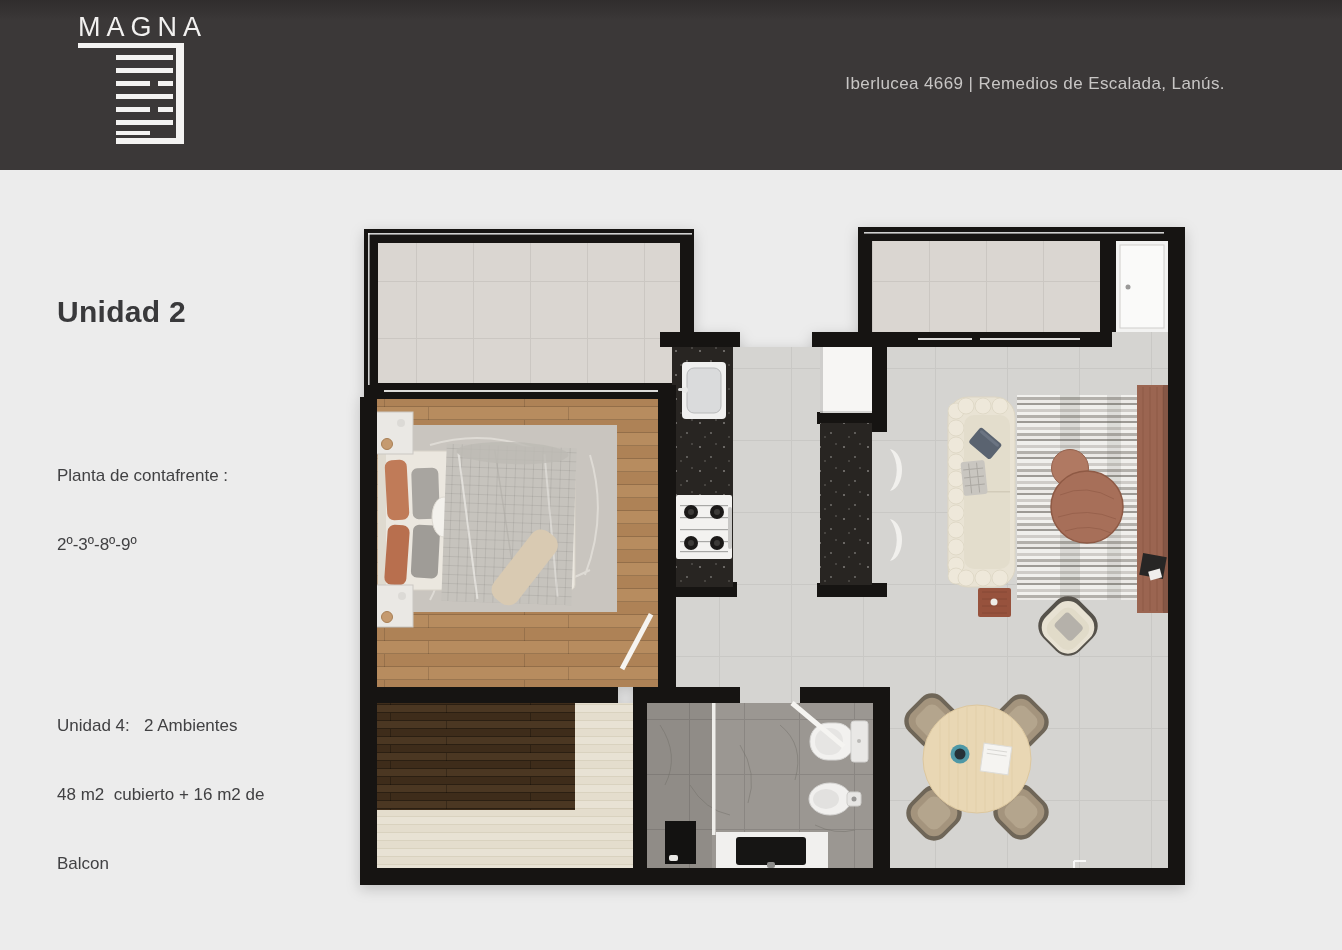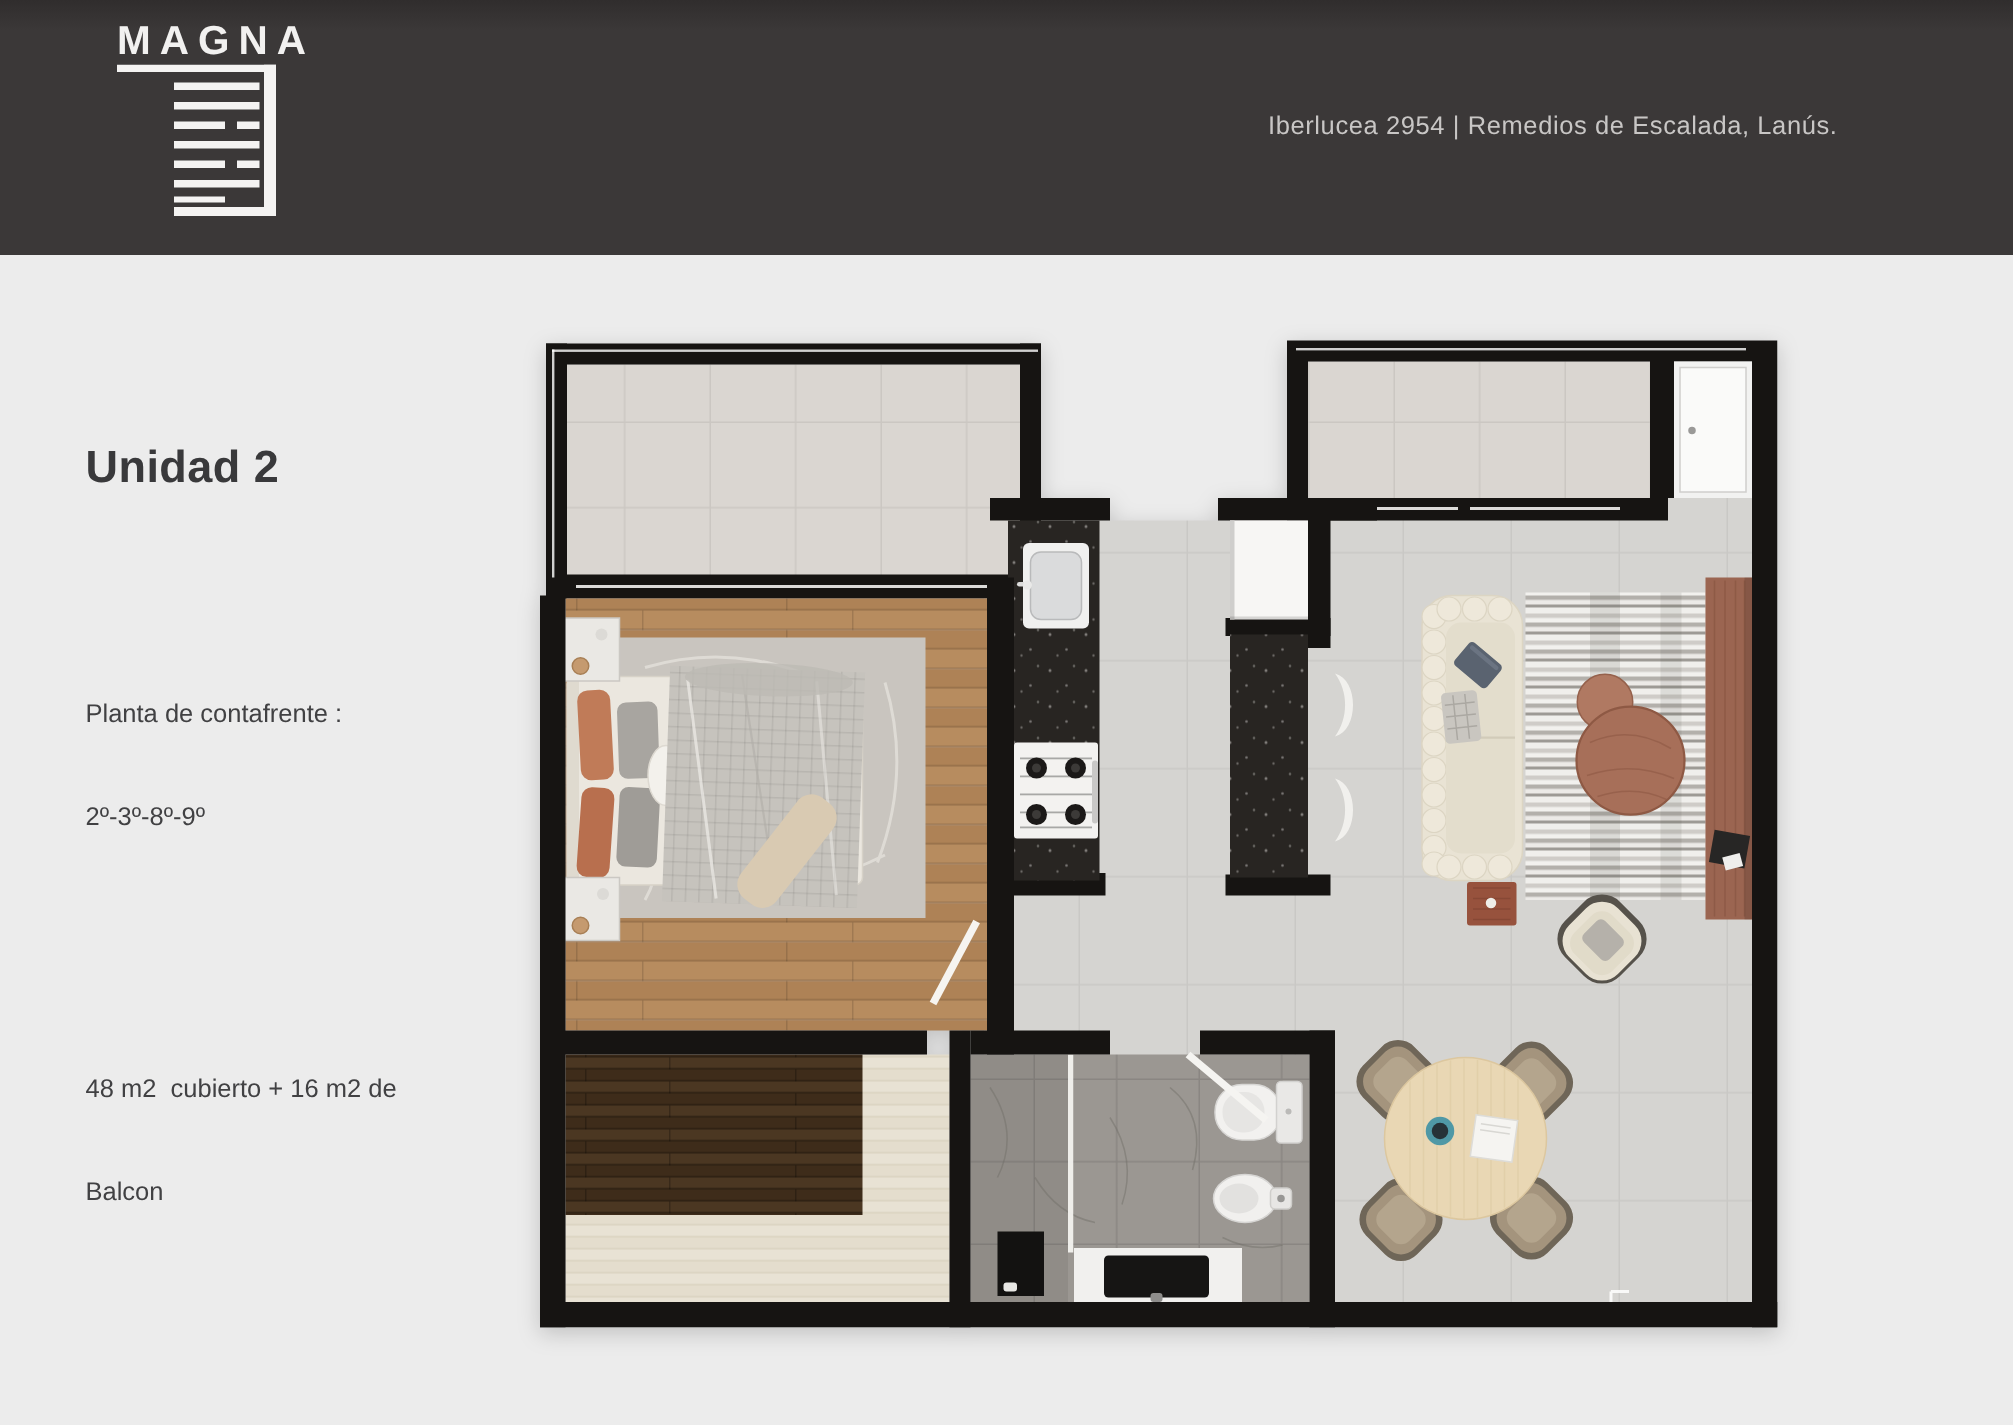--- a/index.html
+++ b/index.html
@@ -7,21 +7,21 @@
     width:1342px;height:950px;position:relative;overflow:hidden;
     background:#ececec;
     font-family:"Liberation Sans",sans-serif;
   }
   .header{
     position:absolute;left:0;top:0;width:1342px;height:170px;
     background:linear-gradient(#302d2d,#3b3838 12%);
   }
   .logo{position:absolute;left:78px;top:12px;color:#f2f1f0;}
   .logo .brand{
-    font-size:27px;letter-spacing:6px;font-weight:700;line-height:30px;display:block;
+    font-size:27px;letter-spacing:6px;font-weight:400;line-height:30px;display:block;
   }
   .logo svg{display:block;margin-top:1px;}
   .address{
     position:absolute;top:74px;right:117px;
     font-size:17px;color:#c8c6c5;letter-spacing:.4px;font-weight:400;
   }
   .info{
     position:absolute;left:57px;top:250px;width:300px;
     color:#414143;font-size:17px;line-height:23px;white-space:pre-wrap;
   }
@@ -52,30 +52,31 @@
         <rect x="38" y="38" width="34" height="5"></rect>
           <rect x="80" y="38" width="15" height="5"></rect>
         <rect x="38" y="51" width="57" height="5"></rect>
         <rect x="38" y="64" width="34" height="5"></rect>
           <rect x="80" y="64" width="15" height="5"></rect>
         <rect x="38" y="77" width="57" height="5"></rect>
         <rect x="38" y="88" width="34" height="4"></rect>
       </g>
     </svg>
   </div>
-  <div class="address">Iberlucea 2954 | Remedios de Escalada, Lanús.</div>
+  <div class="address">Iberlucea 4669 | Remedios de Escalada, Lanús.</div>
 </div>
 
 <div class="info">
   <h1 class="title">Unidad 2</h1>
   <div class="block">
     <div>Planta de contafrente :</div>
     <div>2º-3º-8º-9º</div>
   </div>
   <div class="block">
+    <div>Unidad 4:   2 Ambientes</div>
     <div>48 m2  cubierto + 16 m2 de</div>
     <div>Balcon</div>
   </div>
   
 </div>
 
 <svg class="plan" width="825" height="660" viewBox="0 0 825 660">
   <defs>
     <pattern id="wood" width="140" height="26" patternUnits="userSpaceOnUse">
       <rect width="140" height="13" fill="#b78c5f"></rect>

